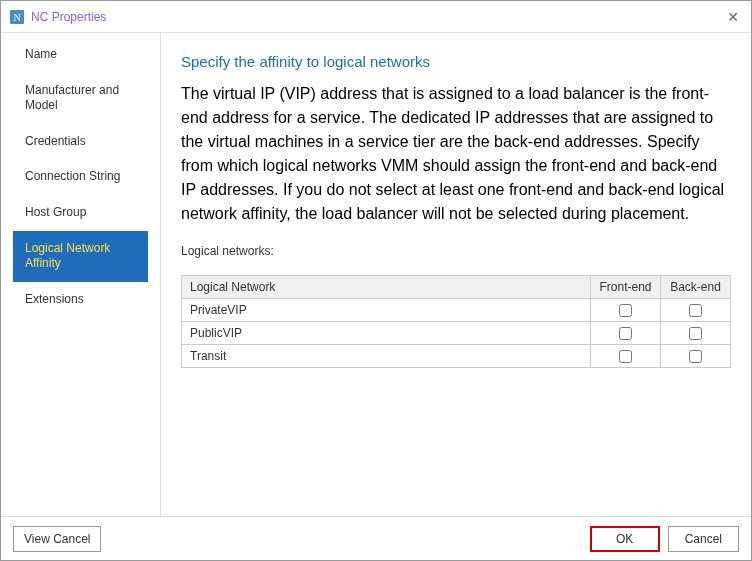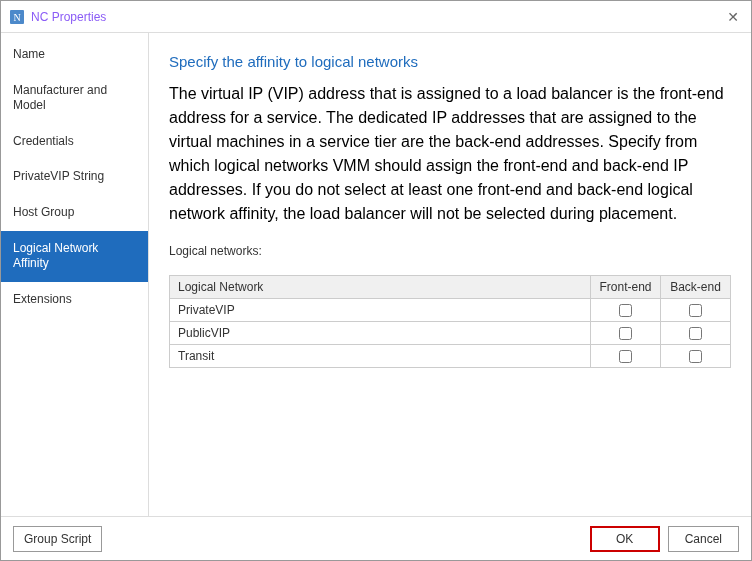--- a/index.html
+++ b/index.html
@@ -55,36 +55,36 @@
       display: flex;
       align-items: center;
       justify-content: center;
     }
     .dialog-body {
       display: flex;
       flex: 1;
       overflow: hidden;
     }
     .sidebar {
-      width: 148px;
+      width: 160px;
       background: #fff;
       border-right: 1px solid #ddd;
-      padding: 4px 0;
+      padding: 4px 12px;
       overflow-y: auto;
     }
     .sidebar-item {
       padding: 10px 12px;
       cursor: pointer;
       color: #333;
       font-size: 12px;
       line-height: 1.3;
     }
     .sidebar-item.active {
       background: #1f6cbd;
-      color: #ffffff;
+      color: #fde047;
     }
     .main-content {
       flex: 1;
       padding: 20px 20px 10px 20px;
       overflow-y: auto;
       display: flex;
       flex-direction: column;
     }
     .main-title {
       font-size: 15px;
@@ -197,21 +197,21 @@
     </div>
     <button class="close-btn">✕</button>
   </div>
 
   <div class="dialog-body">
 
     <div class="sidebar">
       <div class="sidebar-item">Name</div>
       <div class="sidebar-item">Manufacturer and Model</div>
       <div class="sidebar-item">Credentials</div>
-      <div class="sidebar-item">PrivateVIP String</div>
+      <div class="sidebar-item">Connection String</div>
       <div class="sidebar-item">Host Group</div>
       <div class="sidebar-item active">Logical Network Affinity</div>
       <div class="sidebar-item">Extensions</div>
     </div>
 
     <div class="main-content">
       <div class="main-title">Specify the affinity to logical networks</div>
       <div class="description">The virtual IP (VIP) address that is assigned to a load balancer is the front-end address for a service. The dedicated IP addresses that are assigned to the virtual machines in a service tier are the back-end addresses. Specify from which logical networks VMM should assign the front-end and back-end IP addresses. If you do not select at least one front-end and back-end logical network affinity, the load balancer will not be selected during placement.</div>
       <div class="section-label">Logical networks:</div>
 
@@ -263,20 +263,20 @@
               </div>
             </td>
           </tr>
         </tbody>
       </table>
     </div>
   </div>
 
   <div class="dialog-footer">
     <div class="footer-left">
-      <button class="btn btn-view-script">Group Script</button>
+      <button class="btn btn-view-script">View Cancel</button>
     </div>
     <div class="footer-right">
       <button class="btn btn-ok">OK</button>
       <button class="btn">Cancel</button>
     </div>
   </div>
 </div>
 
 </body></html>

